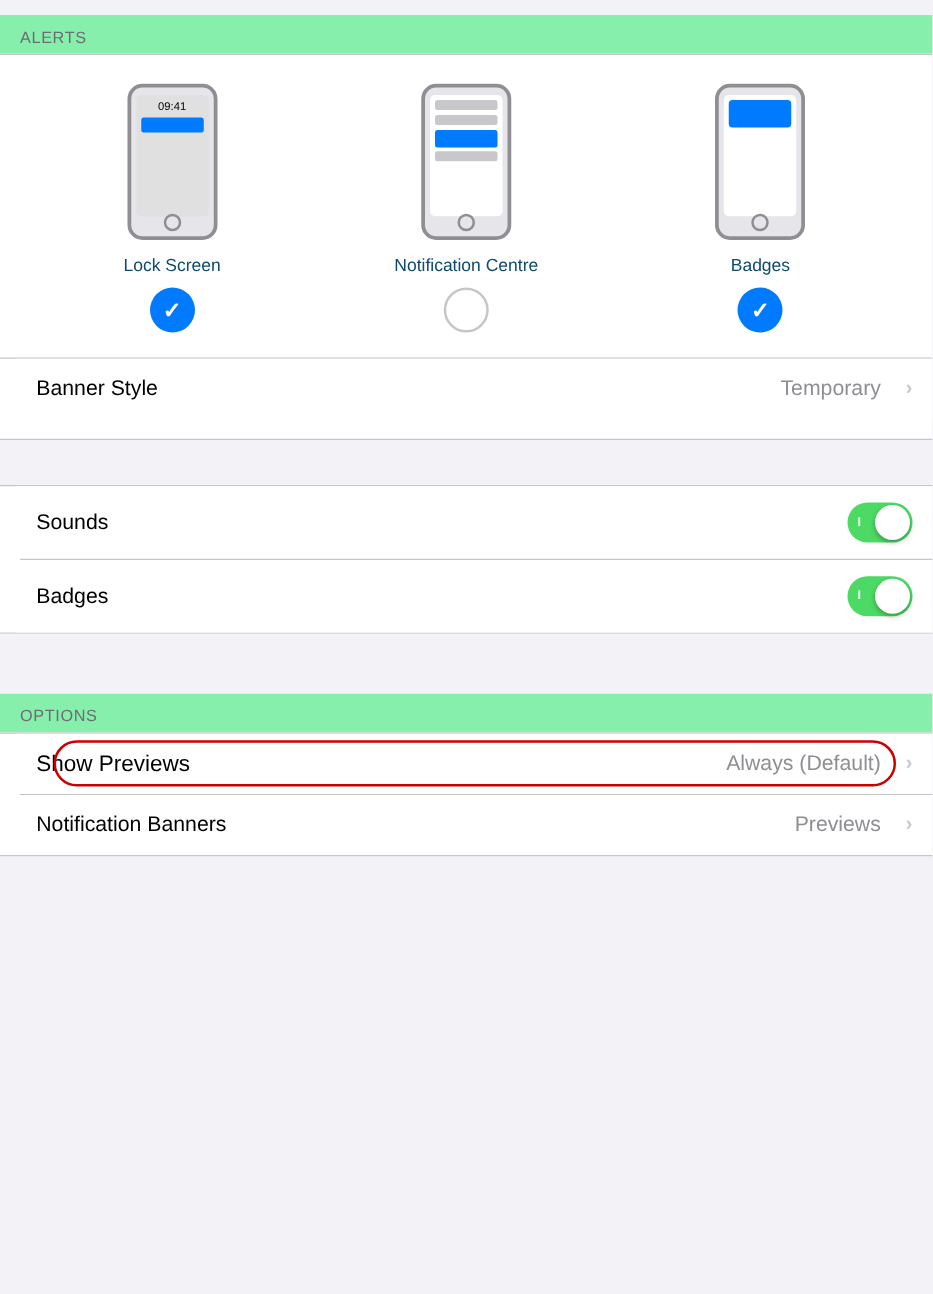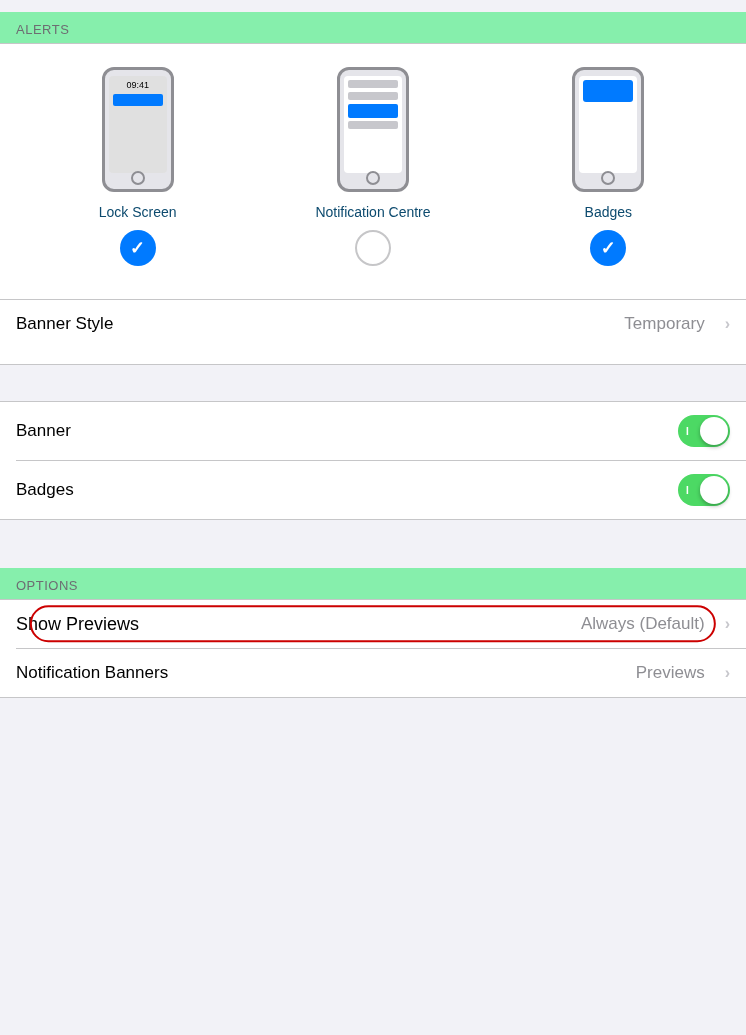--- a/index.html
+++ b/index.html
@@ -40,21 +40,21 @@
       border-top: 1px solid #c6c6c8;
       border-bottom: 1px solid #c6c6c8;
       padding: 20px 0 16px 0;
     }
 
     .alert-icons-row {
       display: flex;
       justify-content: space-around;
       align-items: flex-end;
       padding: 0 20px;
-      margin-bottom: 33px;
+      margin-bottom: 20px;
     }
 
     .alert-option {
       display: flex;
       flex-direction: column;
       align-items: center;
       gap: 10px;
       flex: 1;
     }
 
@@ -194,20 +194,21 @@
     }
 
     
     .settings-row {
       display: flex;
       align-items: center;
       justify-content: space-between;
       padding: 13px 16px;
       background-color: #fff;
       min-height: 48px;
+      margin-left: 13px;
     }
 
     .settings-row-label {
       font-size: 17px;
       color: #000;
     }
 
     .settings-row-value {
       display: flex;
       align-items: center;
@@ -358,21 +359,21 @@
     </div>
   </div>
 
 </div>
 
 <div class="spacer"></div>
 
 <div class="white-card">
 
   <div class="settings-row">
-    <span class="settings-row-label">Banner</span>
+    <span class="settings-row-label">Sounds</span>
     <div class="toggle-switch on">
       <span class="toggle-label">I</span>
       <div class="toggle-knob"></div>
     </div>
   </div>
 
   <div class="separator"></div>
 
   <div class="settings-row">
     <span class="settings-row-label">Badges</span>

